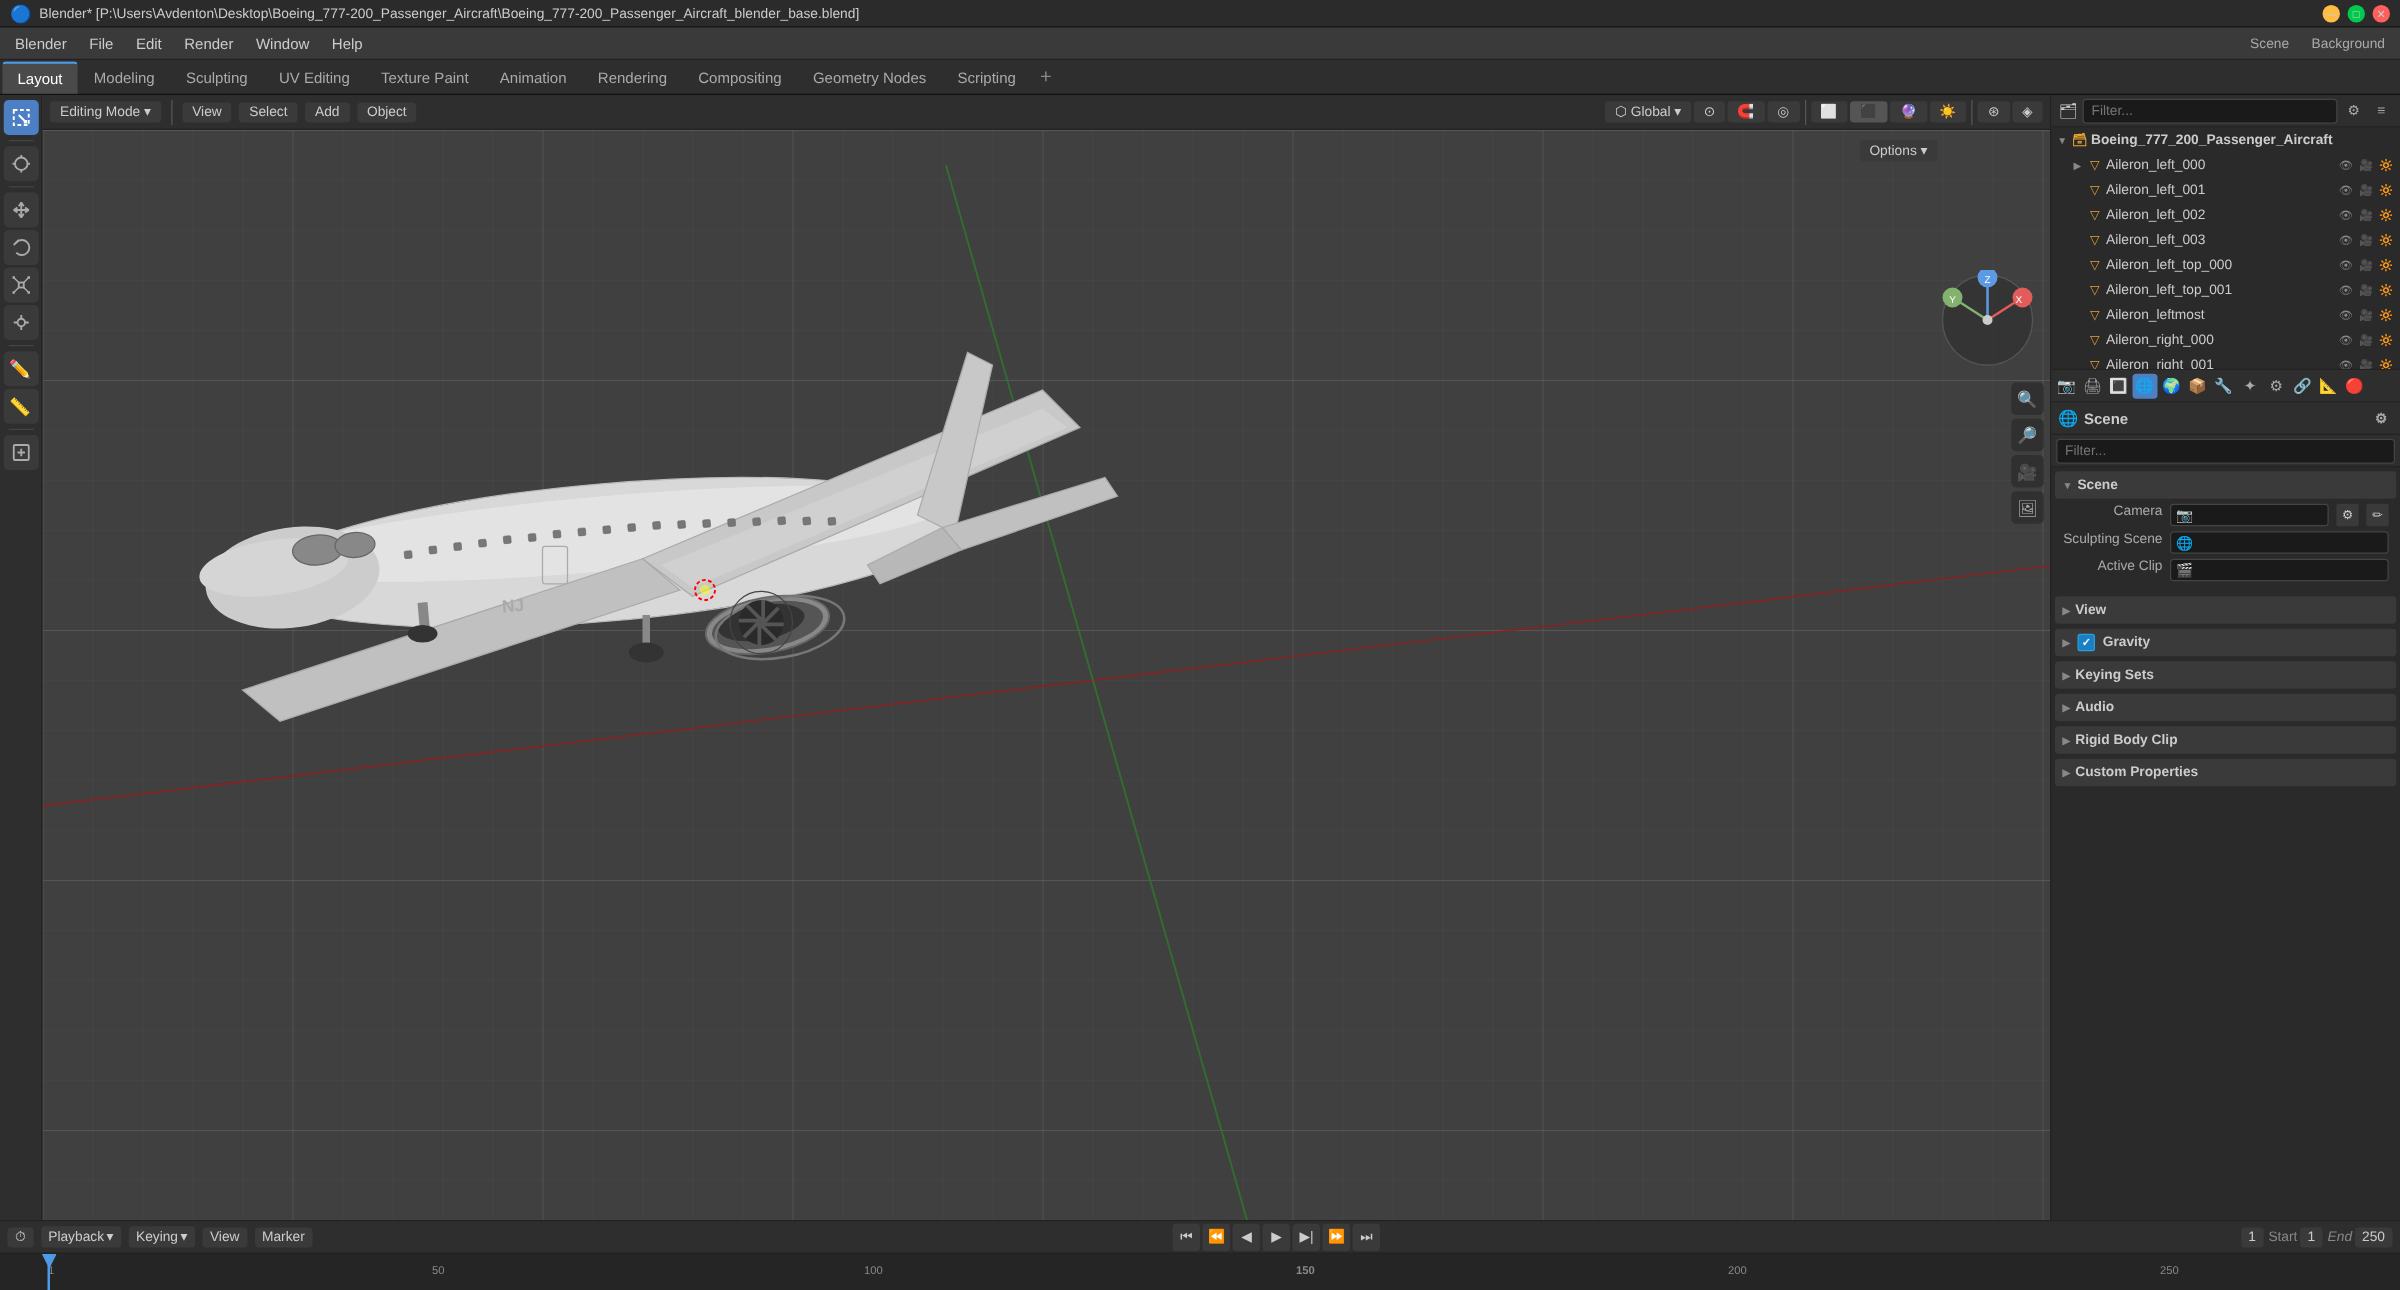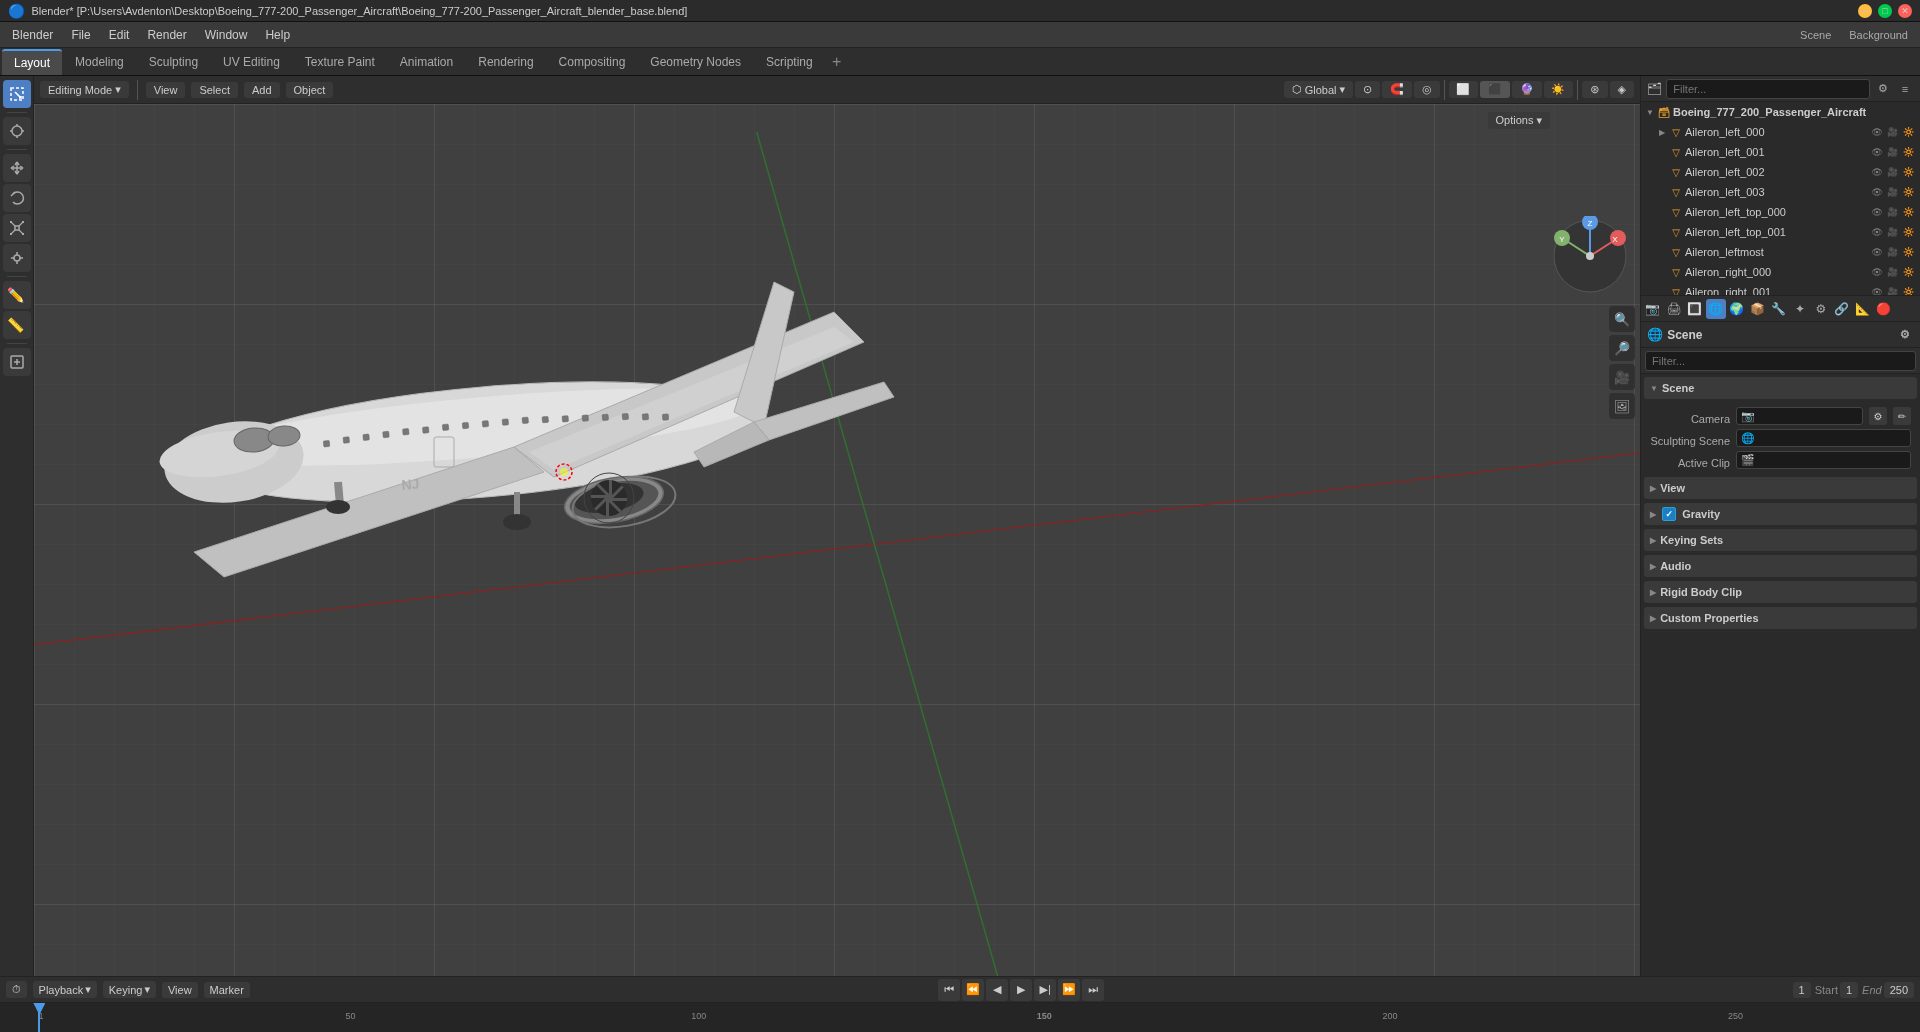--- a/index.html
+++ b/index.html
@@ -273,21 +273,21 @@
       border-radius: 3px;
       font-size: 11px;
       font-weight: bold;
       gap: 4px;
     }
     .prop-section-content {
       padding: 4px 6px;
     }
     .prop-row {
       display: flex;
-      align-items: flex-end;
+      align-items: flex-start;
       height: 22px;
       gap: 6px;
       font-size: 11px;
     }
     .prop-label {
       width: 80px;
       color: #aaa;
       text-align: right;
       font-size: 11px;
     }

